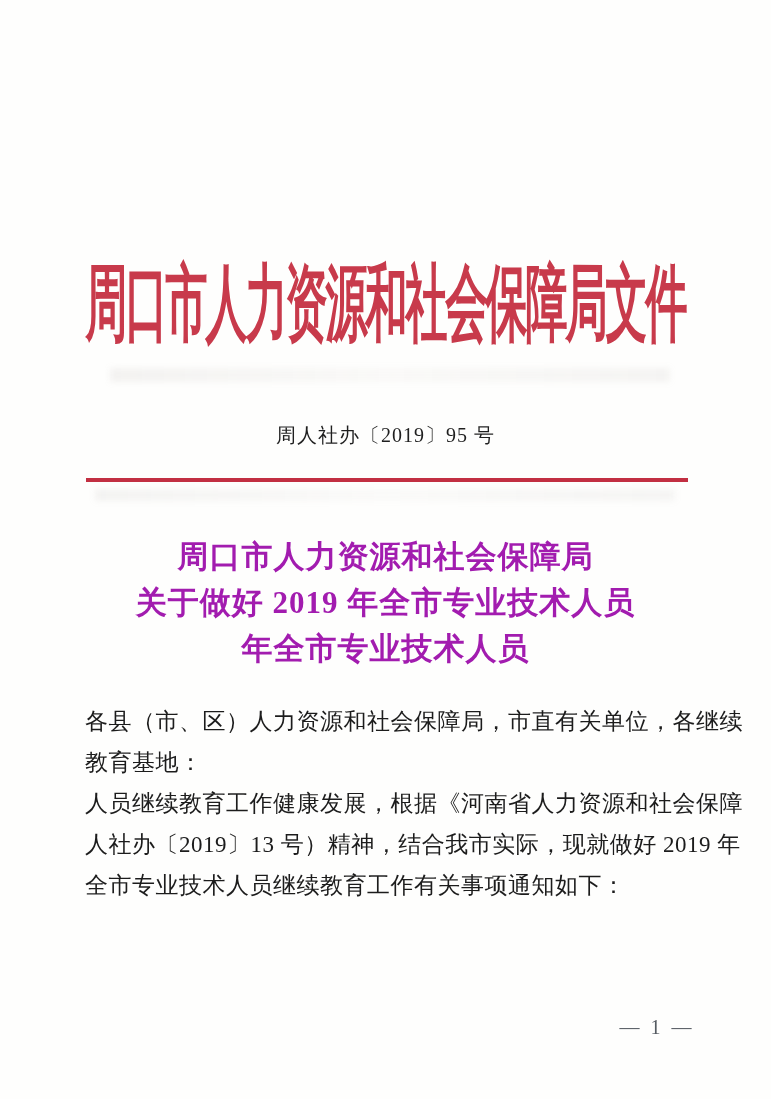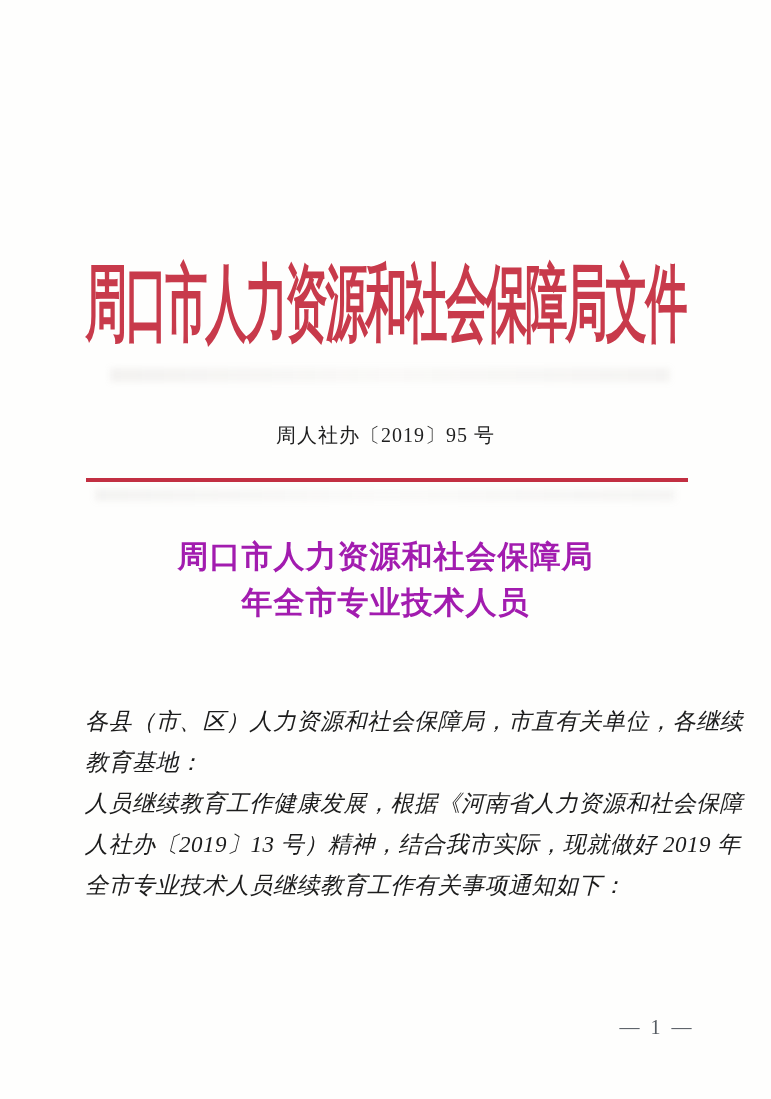--- a/index.html
+++ b/index.html
@@ -119,24 +119,25 @@
   <div class="banner-wrap">
     <span class="banner" style="color: rgb(200, 58, 75);">周口市人力资源和社会保障局文件</span>
   </div>
 
   <div class="doc-number">周人社办〔2019〕95 号</div>
 
   <div class="red-rule" style="background: rgb(194, 47, 66);"></div>
 
   <div class="doc-title">
       <div class="title-line">周口市人力资源和社会保障局</div>
+      <div class="title-line">关于做好 2019 年全市专业技术人员</div>
       <div class="title-line">年全市专业技术人员</div>
     </div>
 
-  <div class="doc-body" style="color: rgb(28, 28, 28); font-style: italic;">
+  <div class="doc-body" style="color: rgb(28, 28, 28);">
       <div class="body-line">各县（市、区）人力资源和社会保障局，市直有关单位，各继续</div>
       <div class="body-line">教育基地：</div>
       <div class="body-line">人员继续教育工作健康发展，根据《河南省人力资源和社会保障</div>
       <div class="body-line">人社办〔2019〕13 号）精神，结合我市实际，现就做好 2019 年</div>
       <div class="body-line">全市专业技术人员继续教育工作有关事项通知如下：</div>
     </div>
 
   <div class="page-number">— 1 —</div>
 
 </div>

